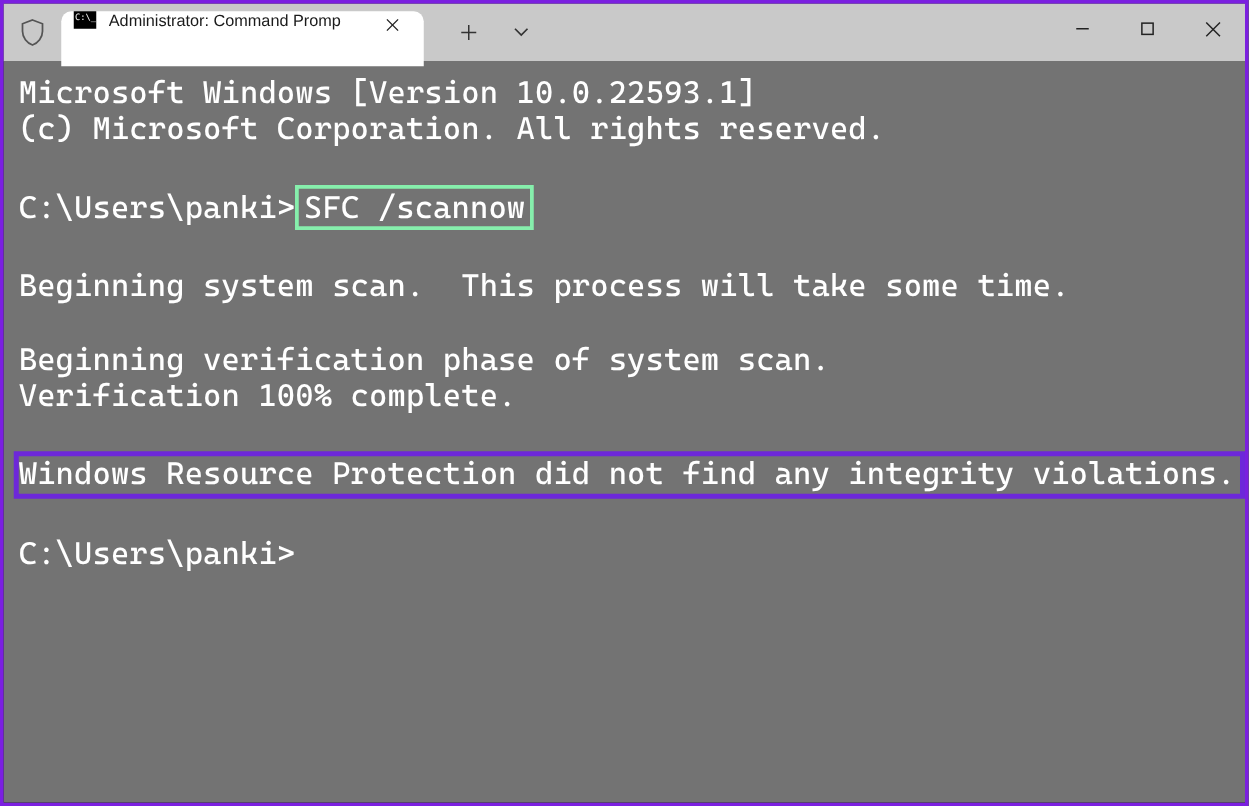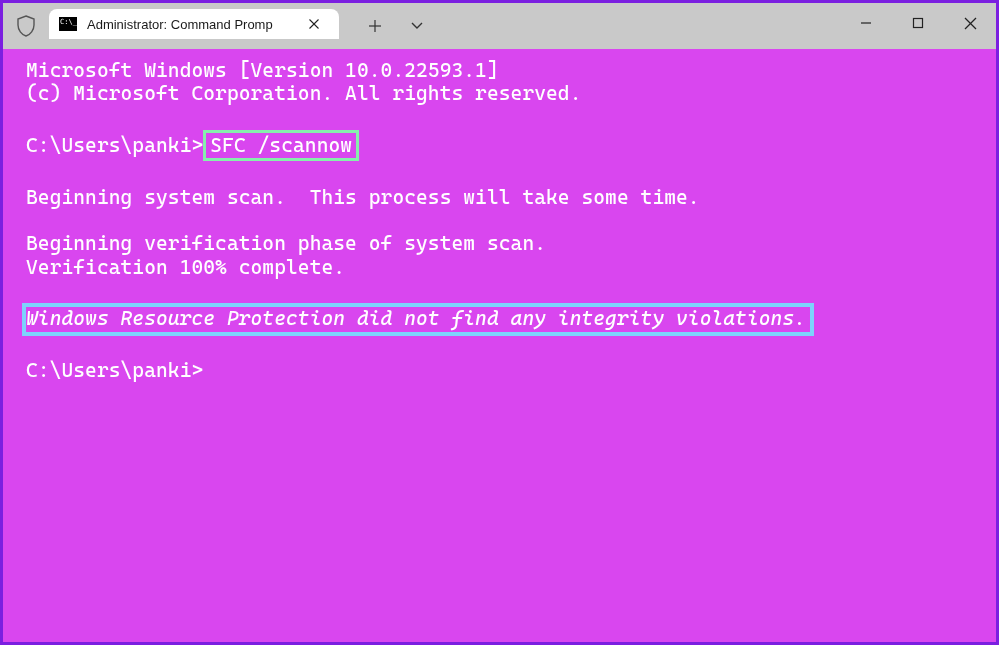--- a/index.html
+++ b/index.html
@@ -31,26 +31,25 @@
       flex-shrink: 0;
     }
     .shield-holder {
       width: 46px;
       height: 46px;
       display: flex;
       align-items: center;
       justify-content: center;
     }
     .tab {
-      height: 30px;
+      height: 44px;
       margin-top: 6px;
       background: #fff;
       border-radius: 8px 8px 0 0;
       display: flex;
-      align-items: center;
       padding: 0 14px 0 10px;
       min-width: 290px;
       gap: 10px;
     }
     .tab-icon {
       width: 18px;
       height: 14px;
       background: #000;
       position: relative;
       flex-shrink: 0;
@@ -105,43 +104,42 @@
     .win-btn {
       width: 52px;
       height: 40px;
       display: flex;
       align-items: center;
       justify-content: center;
       color: #222;
     }
     .terminal {
       flex: 1;
-      background: #d946ef;
+      background: #737373;
       color: #fff;
       font-family: Consolas, "Cascadia Mono", monospace;
-      font-size: 20px;
+      font-size: 25px;
       line-height: 1.17;
-      padding: 10px 23px;
+      padding: 10px 12px;
       white-space: pre;
       letter-spacing: 0.1px;
     }
     .hl {
       border: 3px solid #86efac;
       padding: 2px 4px;
       display: inline-block;
       line-height: 1.05;
       margin: 1px 0;
     }
     .hl-block {
-      border: 4px solid #7dd3fc;
+      border: 4px solid #6d28d9;
       padding: 1px 4px 3px 0;
       display: inline-block;
       margin-left: -4px;
       line-height: 1.05;
-      font-style: italic;
     }
     .row {
        display: block;
     }
   </style>
 </head>
 <body>
 
 <div class="window">
   <div class="titlebar">

